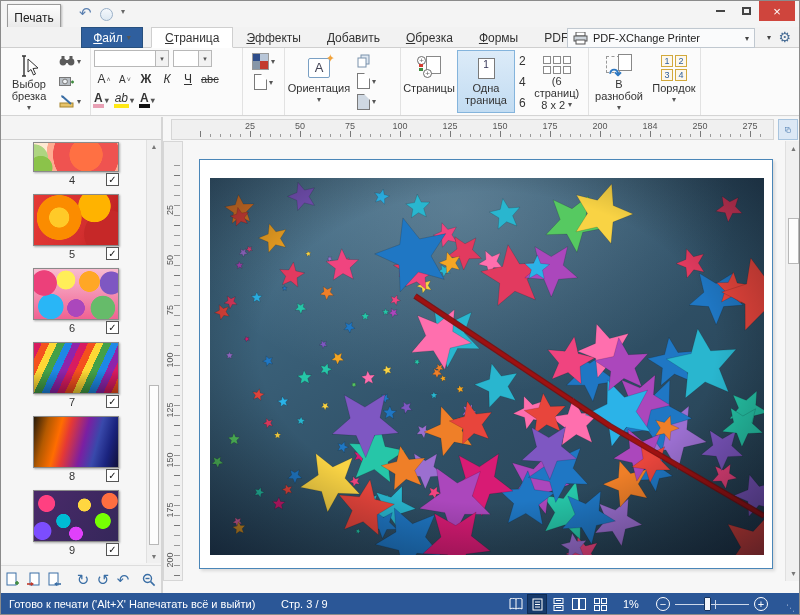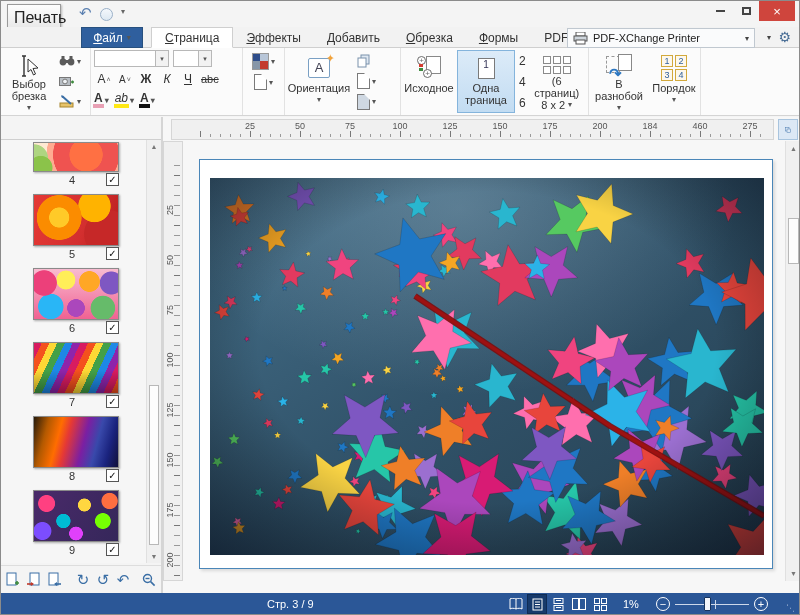--- a/index.html
+++ b/index.html
@@ -2,21 +2,21 @@
 <html><head>
 <meta charset="utf-8">
 <style>
   html,body{margin:0;padding:0;background:#dcdcdc;}
   *{box-sizing:border-box;font-family:"Liberation Sans",sans-serif;}
   .app{position:relative;width:800px;height:615px;background:#f4f4f4;border:1px solid #8b8b8b;overflow:hidden;}
 
   
   .titlebar{position:absolute;left:0;top:0;width:100%;height:26px;background:#f4f4f4;}
   .print-btn{position:absolute;left:6px;top:3px;width:54px;height:28px;background:linear-gradient(#fdfdfd,#e6e6e6);
-    border:1px solid #9a9a9a;box-shadow:1px 1px 2px rgba(0,0,0,.25);font-size:16px;color:#222;cursor:default;}
+    border:1px solid #9a9a9a;box-shadow:1px 1px 2px rgba(0,0,0,.25);font-size:12px;color:#222;cursor:default;}
   .qat{position:absolute;top:3px;color:#5a7fb0;font-size:15px;line-height:18px;}
   .qat-undo{left:78px;}
   .qat-circle{position:absolute;left:99px;top:7px;width:13px;height:13px;border-radius:50%;
     border:1px solid #9ab0c8;background:linear-gradient(#f4f8fc,#dde8f2);}
   .qat-drop{position:absolute;left:120px;top:6px;font-size:8px;color:#666;}
   .win-title{position:absolute;left:144px;top:6px;font-size:12px;color:#1a1a1a;white-space:nowrap;}
   .wc{position:absolute;top:0;height:20px;display:flex;align-items:center;justify-content:center;cursor:default;}
   .wc-min{right:66px;width:26px;}
   .wc-max{right:40px;width:26px;}
   .wc-close{right:4px;width:36px;background:#cf453d;color:#fff;font-size:13px;}
@@ -159,21 +159,21 @@
   .page svg{position:absolute;left:10px;top:18px;width:554px;height:377px;display:block;}
   .vscroll{position:absolute;right:0;top:24px;width:16px;height:440px;background:#f0f0f0;border-left:1px solid #e0e0e0;}
   .vscroll .arr{position:absolute;left:0;width:100%;text-align:center;font-size:7px;color:#777;}
   .vscroll .a-up{top:4px;}
   .vscroll .a-dn{bottom:4px;}
   .vscroll .thumbbar{position:absolute;left:2px;width:11px;top:77px;height:46px;background:#fdfdfd;border:1px solid #b8b8b8;}
 
   
   .statusbar{position:absolute;left:0;top:592px;width:100%;height:23px;background:#2b5797;color:#fff;font-size:11px;}
   .sb-ready{position:absolute;left:8px;top:5px;}
-  .sb-page{position:absolute;left:266px;top:5px;}
+  .sb-page{position:absolute;left:280px;top:5px;}
   .sb-views{position:absolute;left:506px;top:2px;display:flex;gap:3px;}
   .vicon{width:18px;height:18px;display:flex;align-items:center;justify-content:center;}
   .vicon.active{background:#173a6b;outline:1px solid #0f2c55;}
   .sb-zoomtxt{position:absolute;left:622px;top:5px;}
   .zbtn{position:absolute;top:4px;width:14px;height:14px;border:1px solid #fff;border-radius:50%;
     display:flex;align-items:center;justify-content:center;font-size:11px;line-height:12px;color:#fff;}
   .z-minus{left:655px;}
   .z-plus{left:753px;}
   .ztrack{position:absolute;left:674px;top:11px;width:74px;height:1px;background:#cdd8ea;}
   .ztick{position:absolute;left:714px;top:7px;width:1px;height:9px;background:#cdd8ea;}
@@ -349,21 +349,21 @@
           <span class="cr">▾</span>
         </span>
       </div>
     </div>
 
     <div class="rgroup g5">
       <button class="bigbtn" style="width:56px">
         <span class="bicon">
           <span class="regicon"><span class="pg"></span><span class="tgt t1">+</span><span class="tgt t2">+</span><span class="dots"><i></i><i></i></span></span>
         </span>
-        <span>Исходное</span>
+        <span>Страницы</span>
       </button>
       <button class="bigbtn selected" style="width:58px">
         <span class="bicon">
           <span class="onepage-icon">
               <span>1</span>
             </span>
         </span>
         <span>Одна траница</span>
       </button>
       <div class="count-col" id="count-col">
@@ -509,21 +509,21 @@
       <div class="hticks2"></div>
     <span class="lab" style="left: 78px;">25</span>
         <span class="lab" style="left: 128px;">50</span>
         <span class="lab" style="left: 178px;">75</span>
         <span class="lab" style="left: 228px;">100</span>
         <span class="lab" style="left: 278px;">125</span>
         <span class="lab" style="left: 328px;">150</span>
         <span class="lab" style="left: 378px;">175</span>
         <span class="lab" style="left: 428px;">200</span>
         <span class="lab" style="left: 478px;">184</span>
-        <span class="lab" style="left: 528px;">460</span>
+        <span class="lab" style="left: 528px;">250</span>
         <span class="lab" style="left: 578px;">275</span>
       </div>
     <button class="ruler-corner">
       <svg width="12" height="12" viewBox="0 0 12 12">
         <rect x="1" y="1" width="7" height="7" fill="none" stroke="#4a7ab0"></rect>
         <rect x="4" y="4" width="7" height="7" fill="#dce8f5" stroke="#4a7ab0"></rect>
       </svg>
     </button>
     <div class="vruler" id="vruler">
       <div class="vticks"></div>
@@ -710,20 +710,21 @@
       </div>
     </div>
     <div class="vscroll">
       <span class="arr a-up">▲</span>
       <span class="arr a-dn">▼</span>
       <span class="thumbbar"></span>
     </div>
   </div>
 
   <div class="statusbar">
+    <span class="sb-ready">Готово к печати ('Alt+X' Напечатать всё и выйти)</span>
     <span class="sb-page">Стр. 3 / 9</span>
     <div class="sb-views">
       <span class="vicon">
         <svg width="14" height="12" viewBox="0 0 14 12">
             <path d="M7 1C5.5 0 2 0 1 1v10c1-1 4.5-1 6 0 1.5-1 5-1 6 0V1c-1-1-4.5-1-6 0z" fill="none" stroke="#fff"></path>
             <path d="M7 1v10" stroke="#fff"></path>
           </svg>
       </span>
       <span class="vicon active">
         <svg width="11" height="13" viewBox="0 0 11 13">

